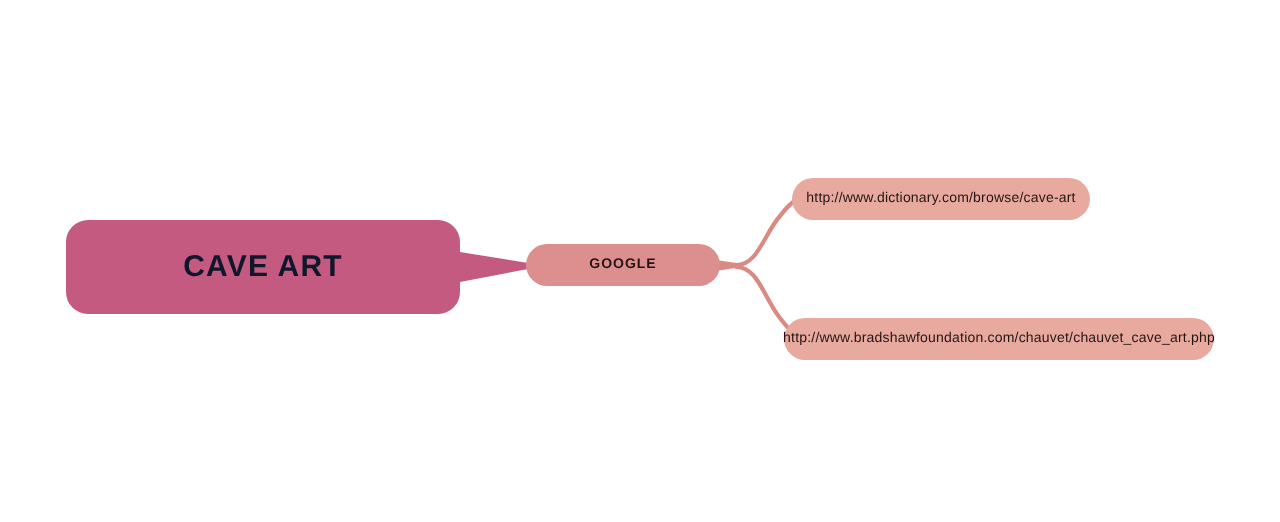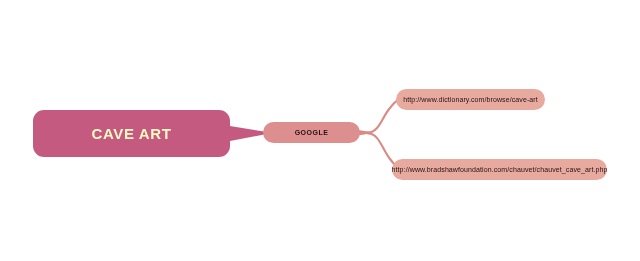--- a/index.html
+++ b/index.html
@@ -39,21 +39,21 @@
   #root-node {
     left: 33px;
     top: 110px;
     width: 197px;
     height: 47px;
     background: #c45a80;
     border-radius: 11px;
     font-size: 15px;
     font-weight: bold;
     letter-spacing: 0.6px;
-    color: #fef9c3;
+    color: #0f172a;
   }
   #google-node {
     left: 263px;
     top: 122px;
     width: 97px;
     height: 21px;
     background: #dd8e8e;
     border-radius: 11px;
     font-size: 7px;
     font-weight: bold;

